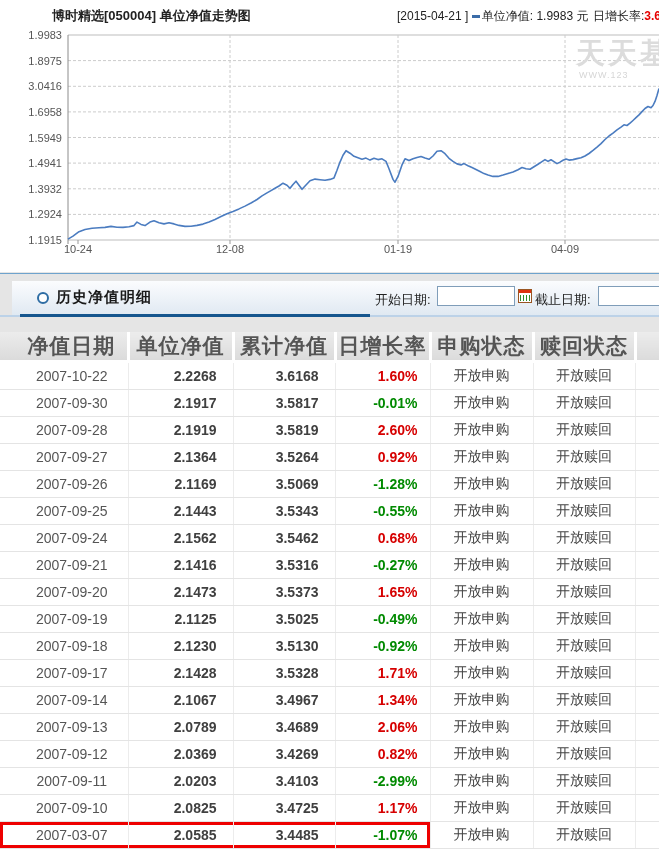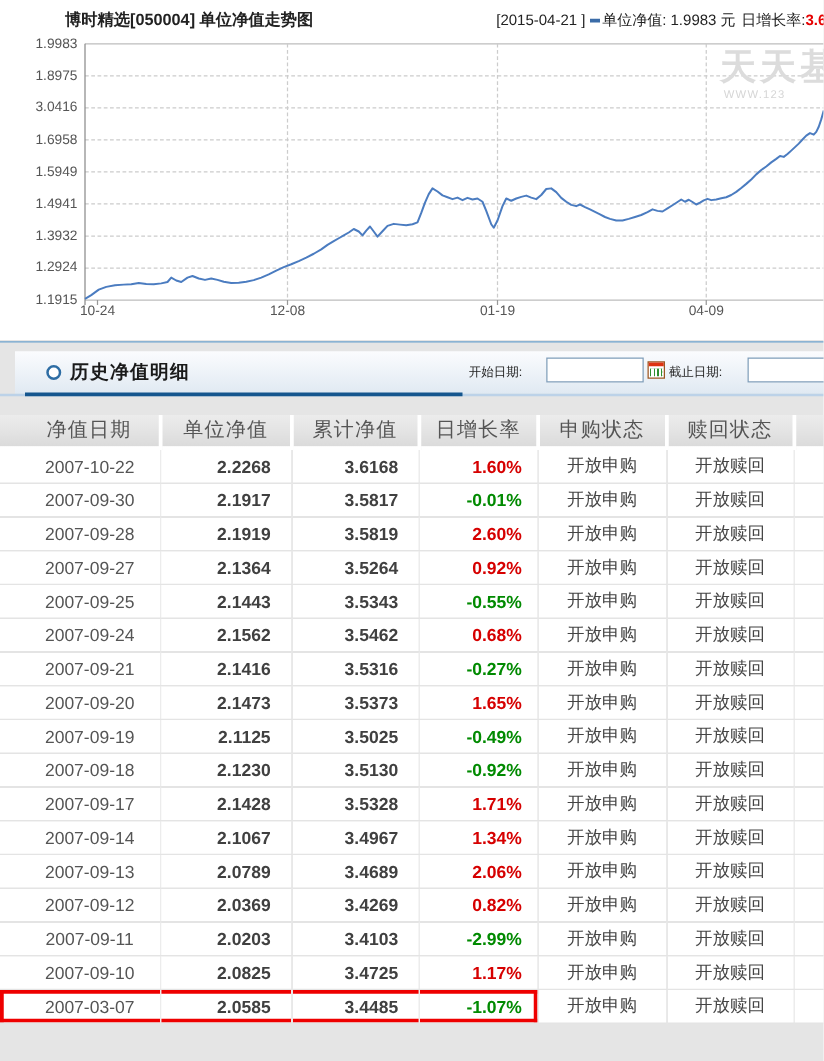--- a/index.html
+++ b/index.html
@@ -17,33 +17,33 @@
   .wm1{position:absolute;left:576px;top:34px;font-size:29px;font-weight:bold;color:#dcdcdc;letter-spacing:3px;white-space:nowrap;}
   .wm2{position:absolute;left:579px;top:70px;font-size:9px;color:#d6d6d6;letter-spacing:1px;white-space:nowrap;}
   
   .divider{position:absolute;left:0;top:273px;width:659px;height:1px;background:#6ea3cd;}
   .section-bar{position:absolute;left:12px;top:281px;width:659px;height:34px;
                background:linear-gradient(#fbfcfe,#e0e9f2);}
   .sec-line-light{position:absolute;left:0;top:315px;width:659px;height:2px;background:#bcd2e8;}
   .sec-line-dark{position:absolute;left:20px;top:314px;width:350px;height:3px;background:#15568e;}
   .ring{position:absolute;left:25px;top:11px;width:8px;height:8px;border:2px solid #2e6da4;border-radius:50%;background:#fff;}
   .sec-title{position:absolute;left:44px;top:7px;font-size:15px;font-weight:bold;color:#1a1a1a;letter-spacing:1px;}
-  .date-label{position:absolute;top:10px;font-size:10px;color:#222;white-space:nowrap;}
+  .date-label{position:absolute;top:10px;font-size:13px;color:#222;white-space:nowrap;}
   .dl1{left:363px;} .dl2{left:523px;}
   .date-input{position:absolute;top:5px;width:72px;height:18px;border:1px solid #7f9db9;background:#fff;
               font-size:12px;padding:0 2px;box-sizing:content-box;}
   .di1{left:425px;} .di2{left:586px;width:80px;}
   .cal{position:absolute;left:506px;top:8px;width:12px;height:12px;border:1px solid #995522;background:#fff;}
   .cal:before{content:"";position:absolute;left:0;top:0;right:0;height:3px;background:#dd3311;}
   .cal:after{content:"";position:absolute;left:1px;top:5px;width:10px;height:6px;
              background:repeating-linear-gradient(90deg,#2f8f2f 0 1px,#fff 1px 3px),
                         repeating-linear-gradient(0deg,#2f8f2f 0 1px,#fff 1px 3px);}
   
   table.nv{position:absolute;left:0;top:332px;width:659px;border-collapse:collapse;table-layout:fixed;}
-  .nv th{height:25px;background:linear-gradient(#ececec,#dbdbdb);font-size:16px;font-weight:normal;
+  .nv th{height:25px;background:linear-gradient(#ececec,#dbdbdb);font-size:21px;font-weight:bold;
          color:#555;letter-spacing:1px;border-right:3px solid #fff;border-bottom:3px solid #fff;padding:0;}
   .nv th:last-child{border-right:none;}
   .nv td{height:26px;font-size:14px;border-bottom:1px solid #e4e4e4;border-right:1px solid #ececec;
          background:#fff;padding:0;white-space:nowrap;overflow:hidden;}
   .nv td:last-child{border-right:none;}
   .h-date,.c-date{padding-left:16px !important;}
   .c-date{text-align:center;color:#555;}
   .c-num{text-align:right;padding-right:16px !important;color:#404040;font-weight:bold;}
   .c-pct{text-align:right;padding-right:12px !important;font-weight:bold;margin-top:33px;}
   .c-status{text-align:center;color:#444;}
@@ -171,20 +171,29 @@
         <tr>
           <td class="c-date">2007-09-27</td>
           <td class="c-num">2.1364</td>
           <td class="c-num">3.5264</td>
           <td class="c-pct pos">0.92%</td>
           <td class="c-status">开放申购</td>
           <td class="c-status">开放赎回</td>
           <td class=""></td>
         </tr>
         <tr>
+          <td class="c-date">2007-09-26</td>
+          <td class="c-num">2.1169</td>
+          <td class="c-num">3.5069</td>
+          <td class="c-pct neg">-1.28%</td>
+          <td class="c-status">开放申购</td>
+          <td class="c-status">开放赎回</td>
+          <td class=""></td>
+        </tr>
+        <tr>
           <td class="c-date">2007-09-25</td>
           <td class="c-num">2.1443</td>
           <td class="c-num">3.5343</td>
           <td class="c-pct neg">-0.55%</td>
           <td class="c-status">开放申购</td>
           <td class="c-status">开放赎回</td>
           <td class=""></td>
         </tr>
         <tr>
           <td class="c-date">2007-09-24</td>

